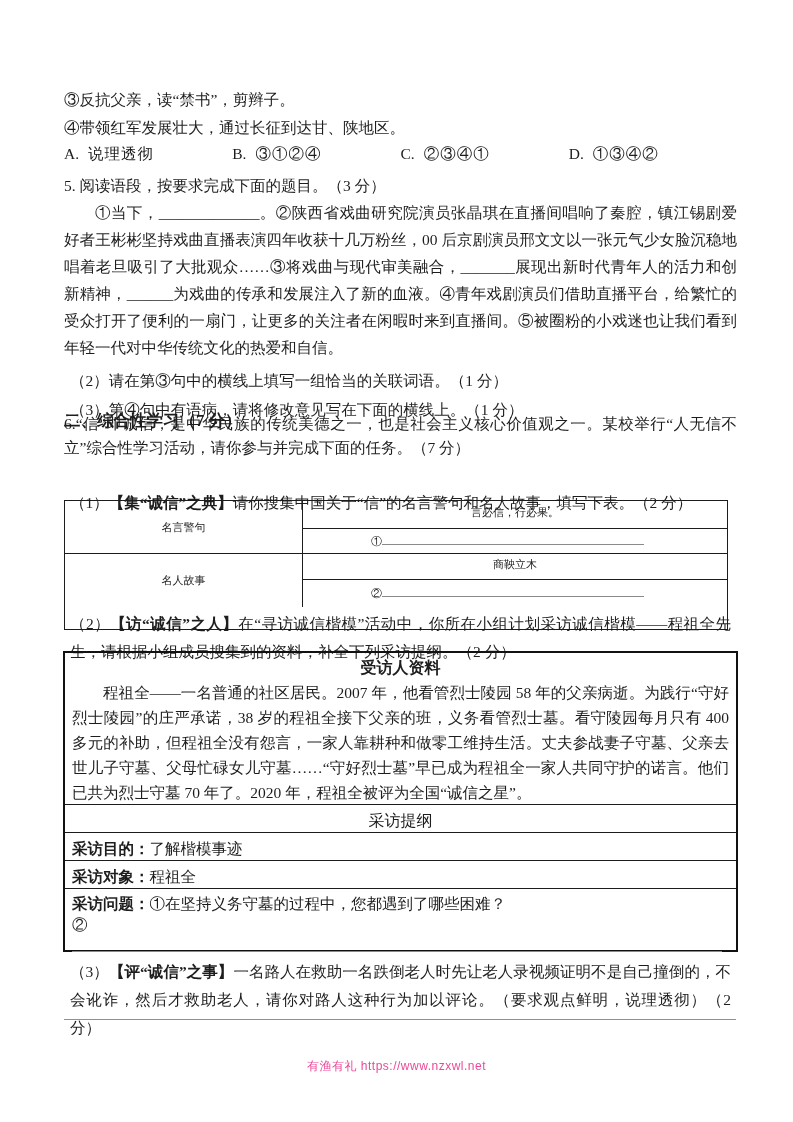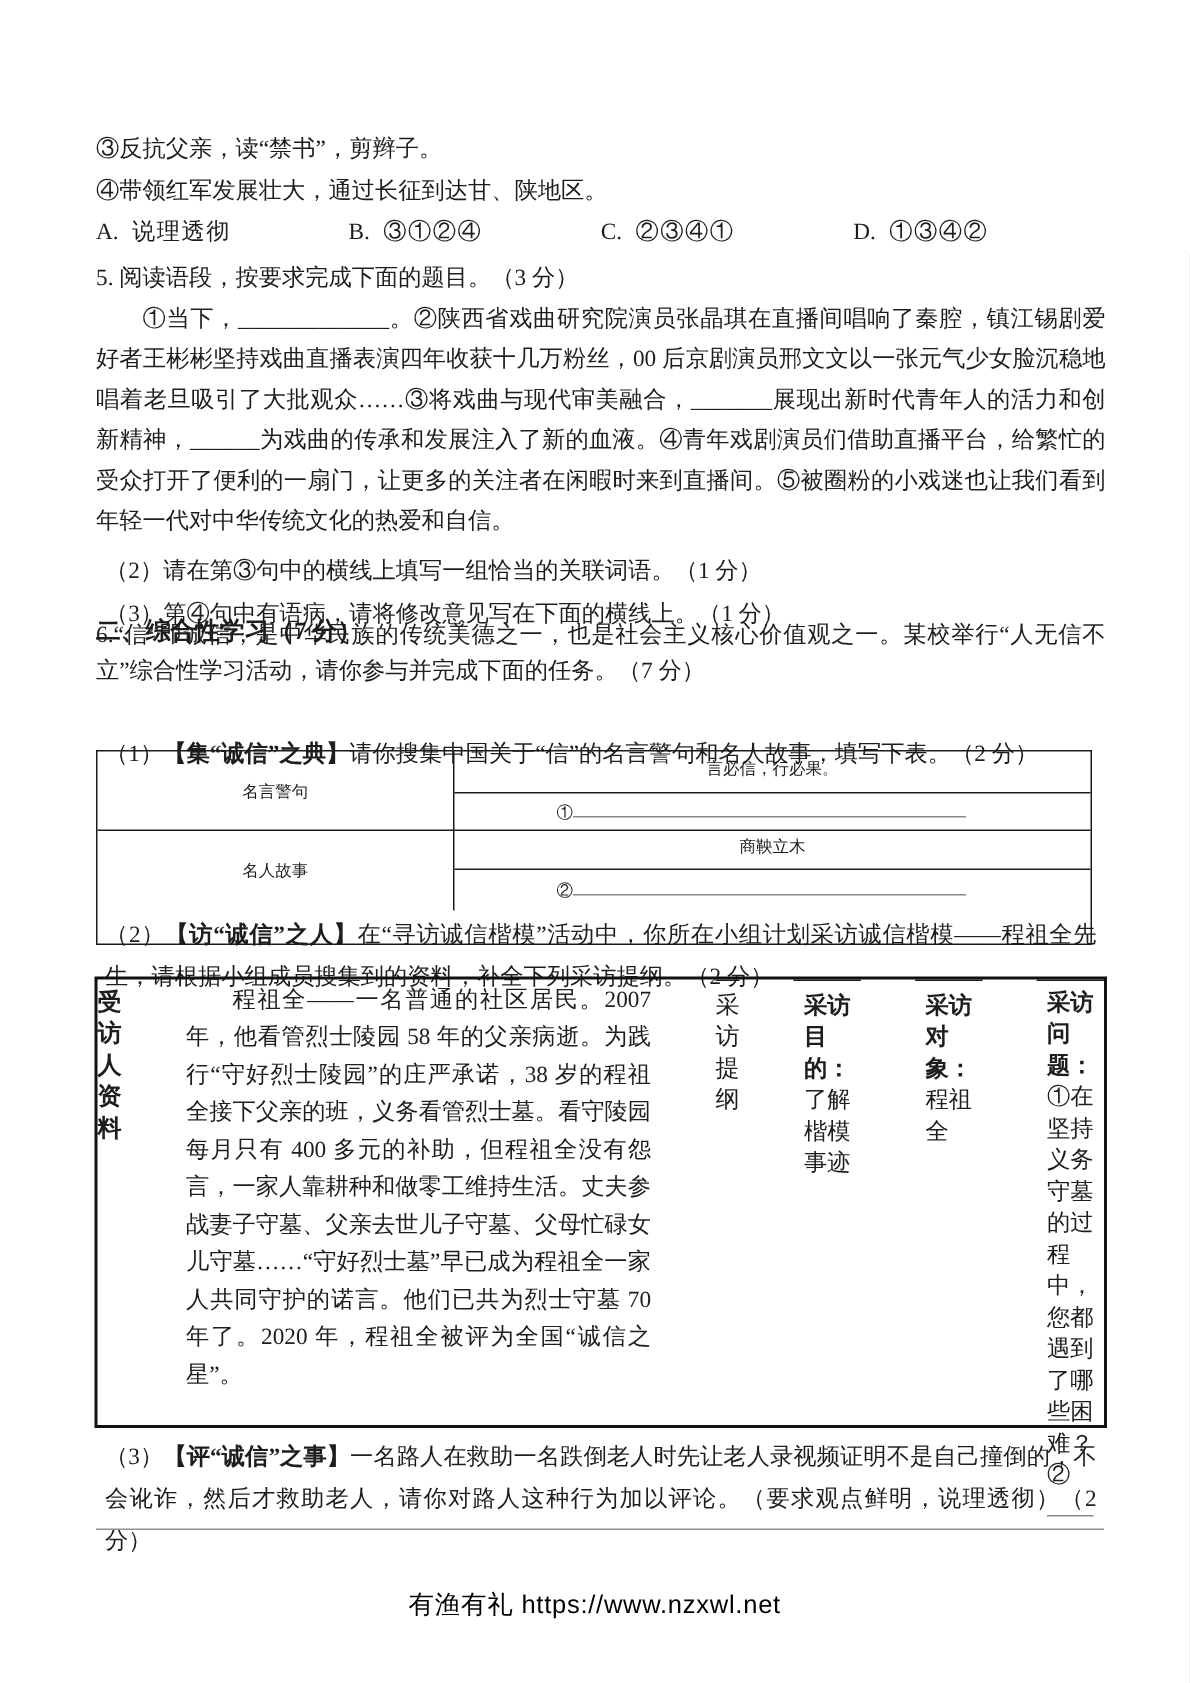--- a/index.html
+++ b/index.html
@@ -35,38 +35,38 @@
   .rcell{grid-column:2;box-sizing:border-box;}
   .r1{grid-row:1;border-bottom:1px solid #1c1c1c;text-align:center;padding-top:4px;}
   .r2{grid-row:2;border-bottom:1px solid #1c1c1c;padding-left:68px;padding-top:2px;}
   .r3{grid-row:3;border-bottom:1px solid #1c1c1c;text-align:center;padding-top:3px;}
   .r4{grid-row:4;padding-left:68px;padding-top:3px;}
   .blankline{display:inline-block;width:262px;height:13px;border-bottom:1px solid #8a8a8a;vertical-align:baseline;}
   
   .ibox{
     position:absolute;left:63px;top:651px;width:675px;height:301px;
     border:2px solid #111;box-sizing:border-box;
-    display:flex;flex-direction:row;font-size:15.5px;gap:36px;
+    display:flex;flex-direction:column;font-size:15.5px;
   }
   .ibox .title{height:29px;box-sizing:border-box;text-align:center;font-weight:bold;font-size:16px;padding-top:5px;}
   .ibox .para{height:125px;box-sizing:border-box;padding:1px 7px 0 7px;line-height:25px;}
   .ibox .title2{height:31px;box-sizing:border-box;border-top:1px solid #1c1c1c;text-align:center;font-weight:normal;font-size:16px;padding-top:6px;}
   .ibox .irow{box-sizing:border-box;border-top:1px solid #1c1c1c;padding:6px 7px 0 7px;}
   .ibox .row-purpose{height:33px;}
   .ibox .row-subject{height:32px;}
   .ibox .row-questions{flex:1;padding-top:4px;line-height:21px;}
   .ibox .lbl{font-weight:bold;}
   .fullblank{width:99%;border-bottom:1px solid #8a8a8a;height:14px;margin-top:2px;}
   
   .divider{position:absolute;left:64px;top:1019px;width:672px;border-top:1px solid #909090;}
   .footer{
     position:absolute;left:0;top:1058px;width:100%;
     text-align:center;
     font-family:"Liberation Sans","DejaVu Sans",sans-serif;
-    font-size:17px;color:#000000;letter-spacing:0.5px;
+    font-size:12px;color:#ec4899;letter-spacing:0.5px;
   }
 </style>
 </head>
 <body>
 
 <div class="page">
 
   <div class="abs t" style="top:86px">③反抗父亲，读“禁书”，剪辫子。</div>
   <div class="abs t" style="top:114px">④带领红军发展壮大，通过长征到达甘、陕地区。</div>
 

